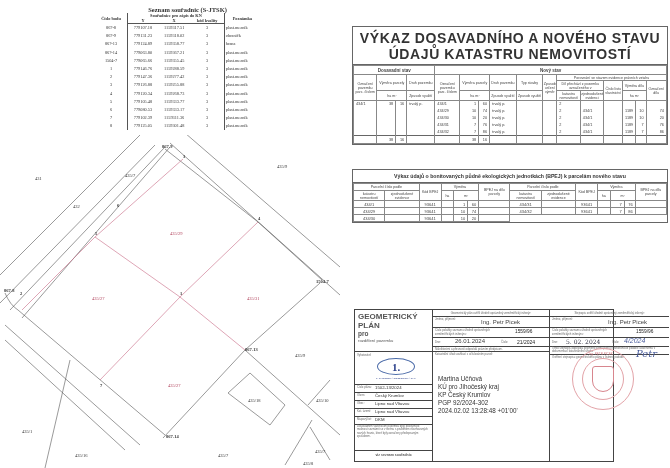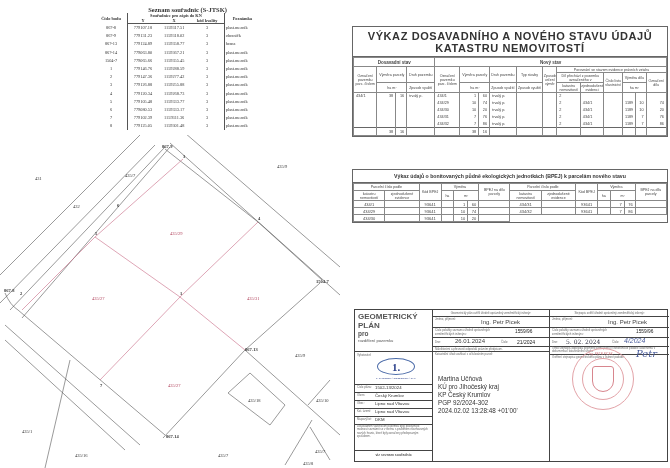--- a/index.html
+++ b/index.html
@@ -20,38 +20,38 @@
 
   
   .map { position: absolute; left: 0; top: 135px; width: 340px; height: 333px; }
   .map svg { width: 100%; height: 100%; }
   .map text { font-family: "Liberation Serif", serif; font-size: 4.5px; fill: #333; }
   .map text.red { fill: #b0405a; }
   .map text.num { font-weight: bold; font-size: 4.5px; }
 
   
   .vykaz { position: absolute; left: 352px; top: 26px; width: 316px; border: 1px solid #666; font-size: 3.6px; color: #444; }
-  .vykaz .vtitle { text-align: center; font-weight: bold; font-size: 11px; letter-spacing: 0.6px; padding: 3px 0 2px; color: #333; border-bottom: 1px solid #666; }
+  .vykaz .vtitle { text-align: center; font-weight: bold; font-size: 14px; letter-spacing: 0.6px; padding: 3px 0 2px; color: #333; border-bottom: 1px solid #666; }
   .vykaz table { border-collapse: collapse; width: 100%; table-layout: fixed; }
   .vykaz td, .vykaz th { border: 0.6px solid #888; font-weight: normal; text-align: center; padding: 0.5px; vertical-align: middle; overflow: hidden; }
   .vykaz th.sect { font-size: 4.5px; font-weight: bold; height: 9px; }
   .vykaz td.d { font-size: 3.8px; border-top: none; border-bottom: none; height: 7px; text-align: left; padding-left: 2px; }
   .vykaz td.r { text-align: right; padding-right: 2px; }
   .vykaz tr.tot td { border-top: 0.8px solid #666; height: 8px; font-size: 3.8px; }
 
   
   .bpej { position: absolute; left: 352px; top: 169px; width: 316px; border: 1px solid #666; font-size: 3.6px; color: #444; }
   .bpej .btitle { text-align: center; font-weight: bold; font-size: 5.2px; padding: 3px 0; color: #333; border-bottom: 1px solid #666; }
   .bpej table { border-collapse: collapse; width: 100%; table-layout: fixed; }
   .bpej td, .bpej th { border: 0.6px solid #888; font-weight: normal; text-align: center; padding: 0.5px; height: 7px; }
   .bpej td.v { font-size: 4px; }
   .bpej td.r { text-align: right; padding-right: 2px; }
 
   
-  .gp { position: absolute; left: 354px; top: 309px; width: 314px; height: 153px; border: 1px solid #444; }
+  .gp { position: absolute; left: 354px; top: 309px; width: 260px; height: 153px; border: 1px solid #444; }
   .gp .left { position: absolute; left: 0; top: 0; width: 78px; height: 100%; border-right: 1px solid #444; }
   .gp .mid { position: absolute; left: 78px; top: 0; width: 117px; height: 100%; border-right: 1px solid #444; }
   .gp .right { position: absolute; left: 195px; top: 0; width: 119px; height: 100%; }
   .gp .gtitle { font-weight: bold; font-size: 8px; color: #555; padding: 2px 3px 0; }
   .gp .gpro { font-weight: bold; font-size: 6.5px; color: #555; padding: 0 3px; }
   .gp .gsub { font-size: 4.2px; color: #555; padding: 1px 3px; }
   .gp .hline { position: absolute; left: 0; right: 0; border-top: 1px solid #444; }
   .gp .tiny { font-size: 2.8px; color: #666; }
   .gp .big { font-size: 6px; color: #444; }
   .gp .cell { position: absolute; left: 2px; right: 2px; }

